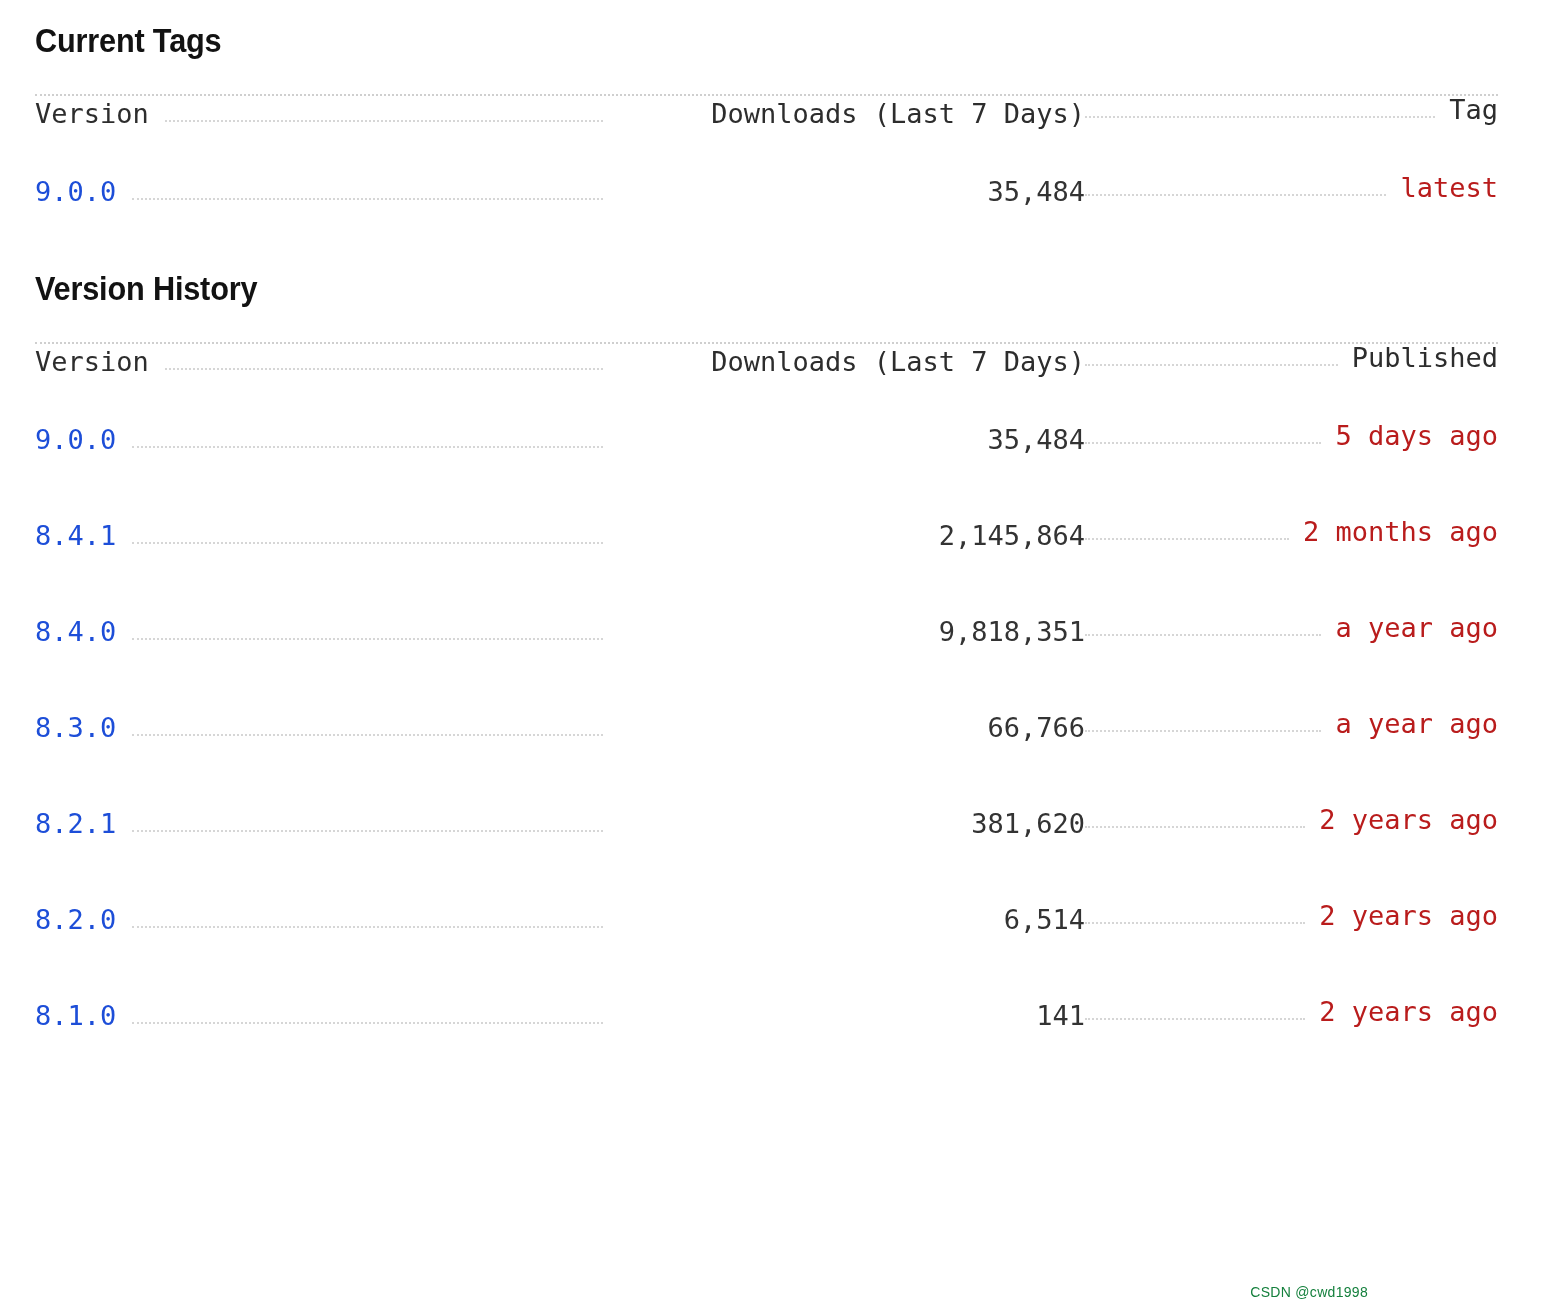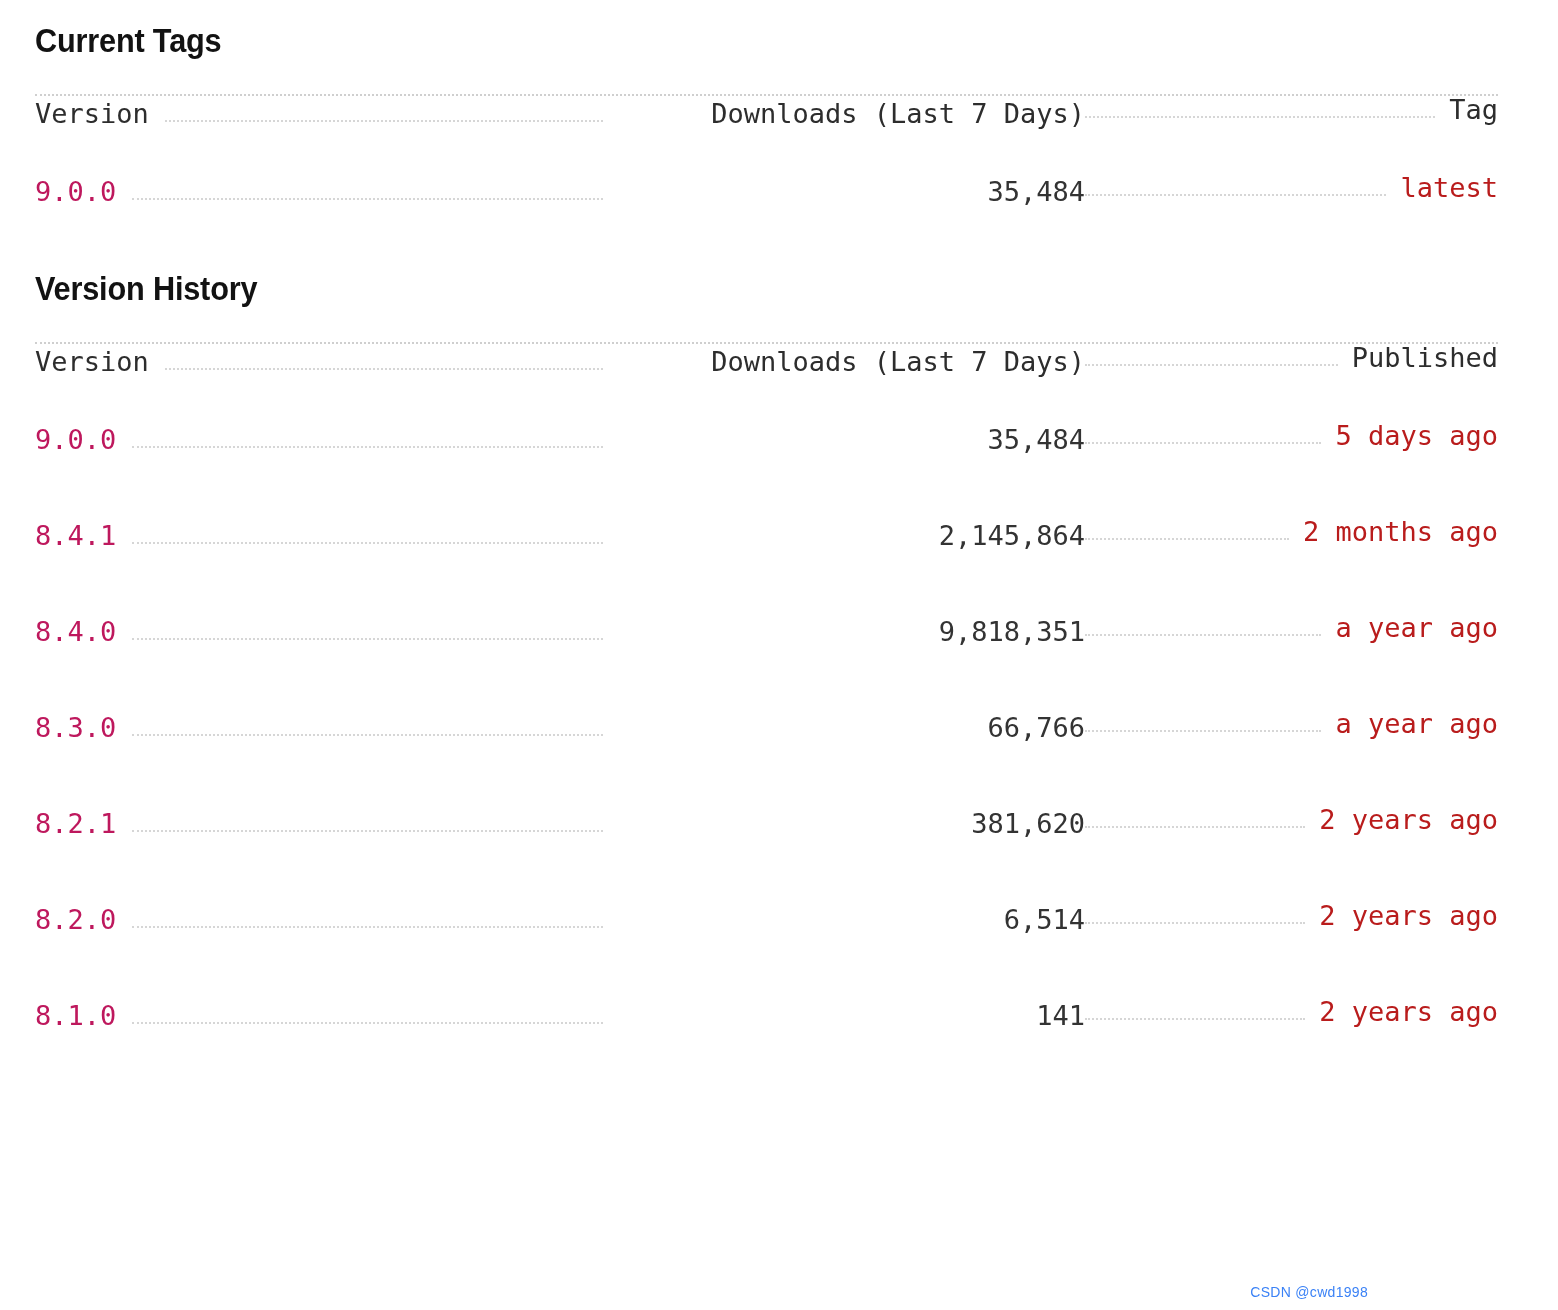--- a/index.html
+++ b/index.html
@@ -90,38 +90,38 @@
     position: relative;
     top: -5px;
   }
   .cell.left  .leader { margin-left: 16px; }
   .cell.right .leader { margin-right: 14px; }
 
   .txt { flex: 0 0 auto; }
 
   
   .hdr .txt   { color: #2d2d2d; }
-  .ver        { color: #be185d; }
+  .ver        { color: #1d4ed8; }
   .dl         { color: #333333; }
   .meta       { color: #b91c1c; }
 
   
   col.c-ver  { width: 568px; }
   col.c-dl   { width: 482px; }
   col.c-end  { width: 413px; }
 
   
   .watermark {
     position: absolute;
     right: 22px;
     bottom: 10px;
     font-family: "Liberation Sans", sans-serif;
     font-size: 14px;
     line-height: 16px;
-    color: #3b82f6;
+    color: #15803d;
     letter-spacing: 0.3px;
     user-select: none;
   }
 </style>
 </head>
 <body>
 
 <div class="page">
 
   <section id="section-current-tags">

